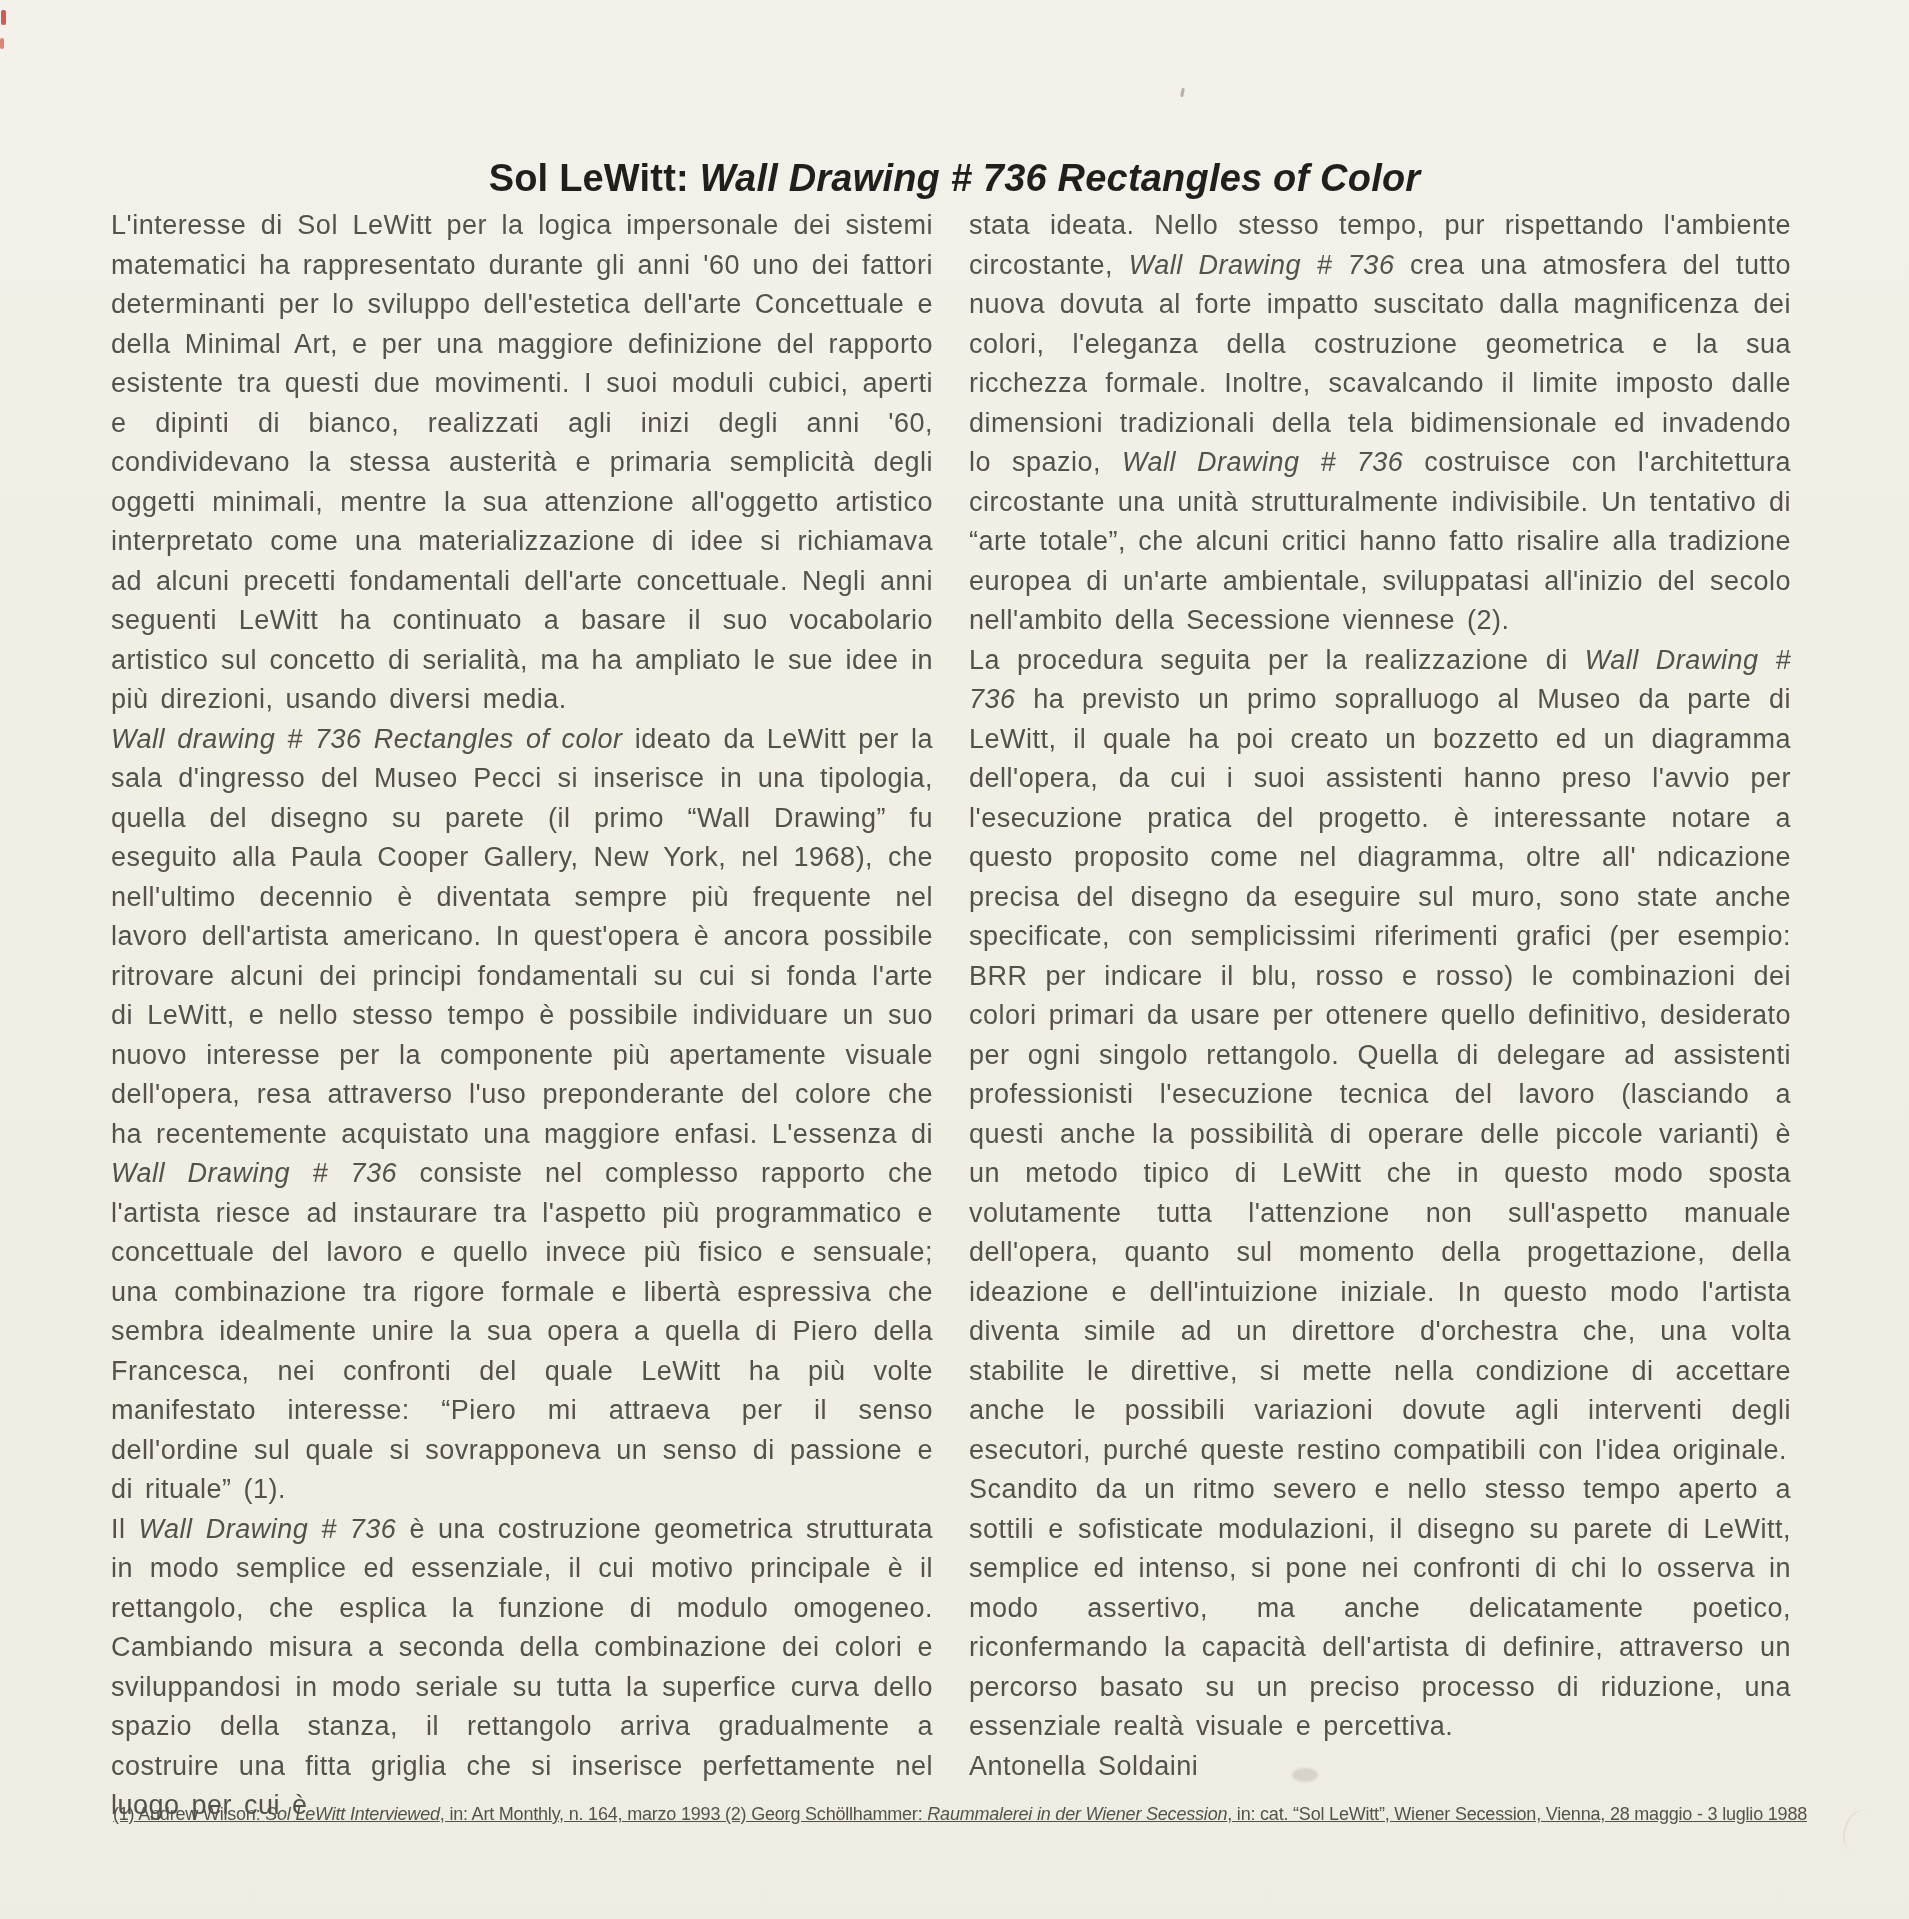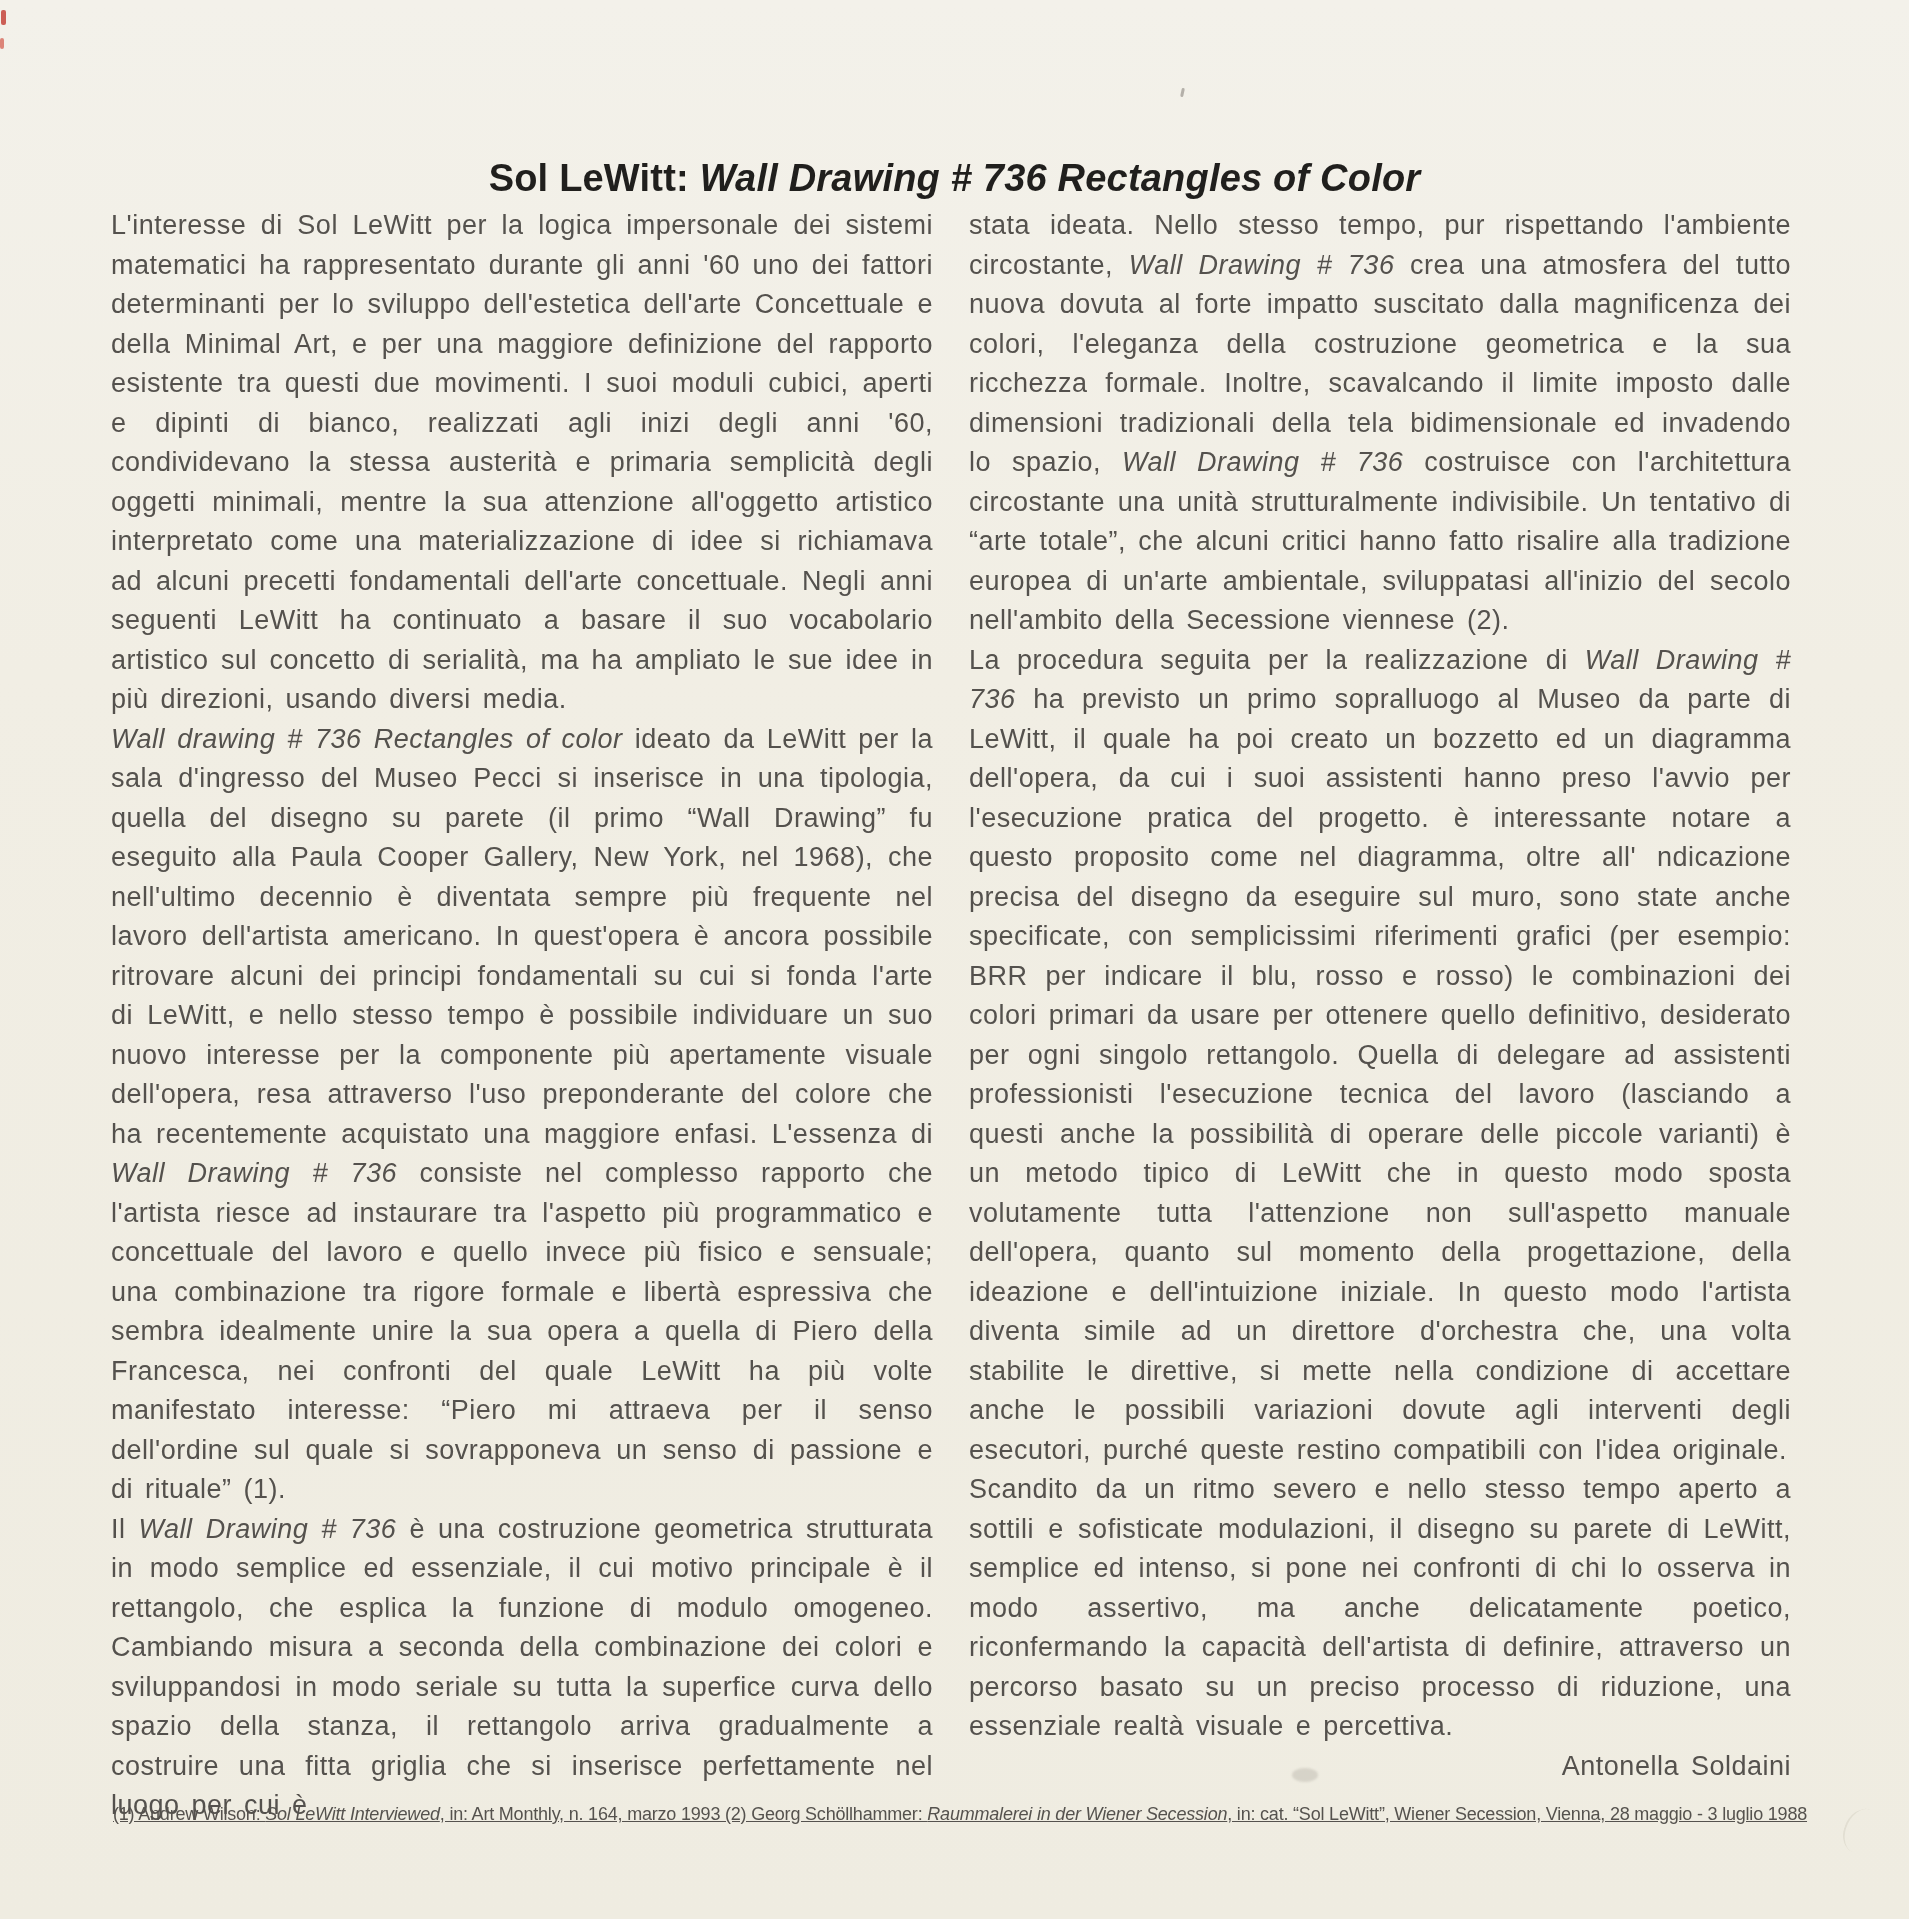--- a/index.html
+++ b/index.html
@@ -36,21 +36,21 @@
     font-size:27px;
     line-height:39.5px;
     color:#54514d;
     text-align:justify;
     letter-spacing:0.5px;
     word-spacing:4px;
   }
   .para{margin:0;}
   .it{font-style:italic;}
   .signature{
-    text-align:right;
+    text-align:left;
     color:#54514d;
   }
   .footnote{
     position:absolute;
     left:113px;top:1801px;
     width:1760px;
     font-size:18px;
     line-height:26px;
     color:#55524e;
     letter-spacing:-0.2px;

